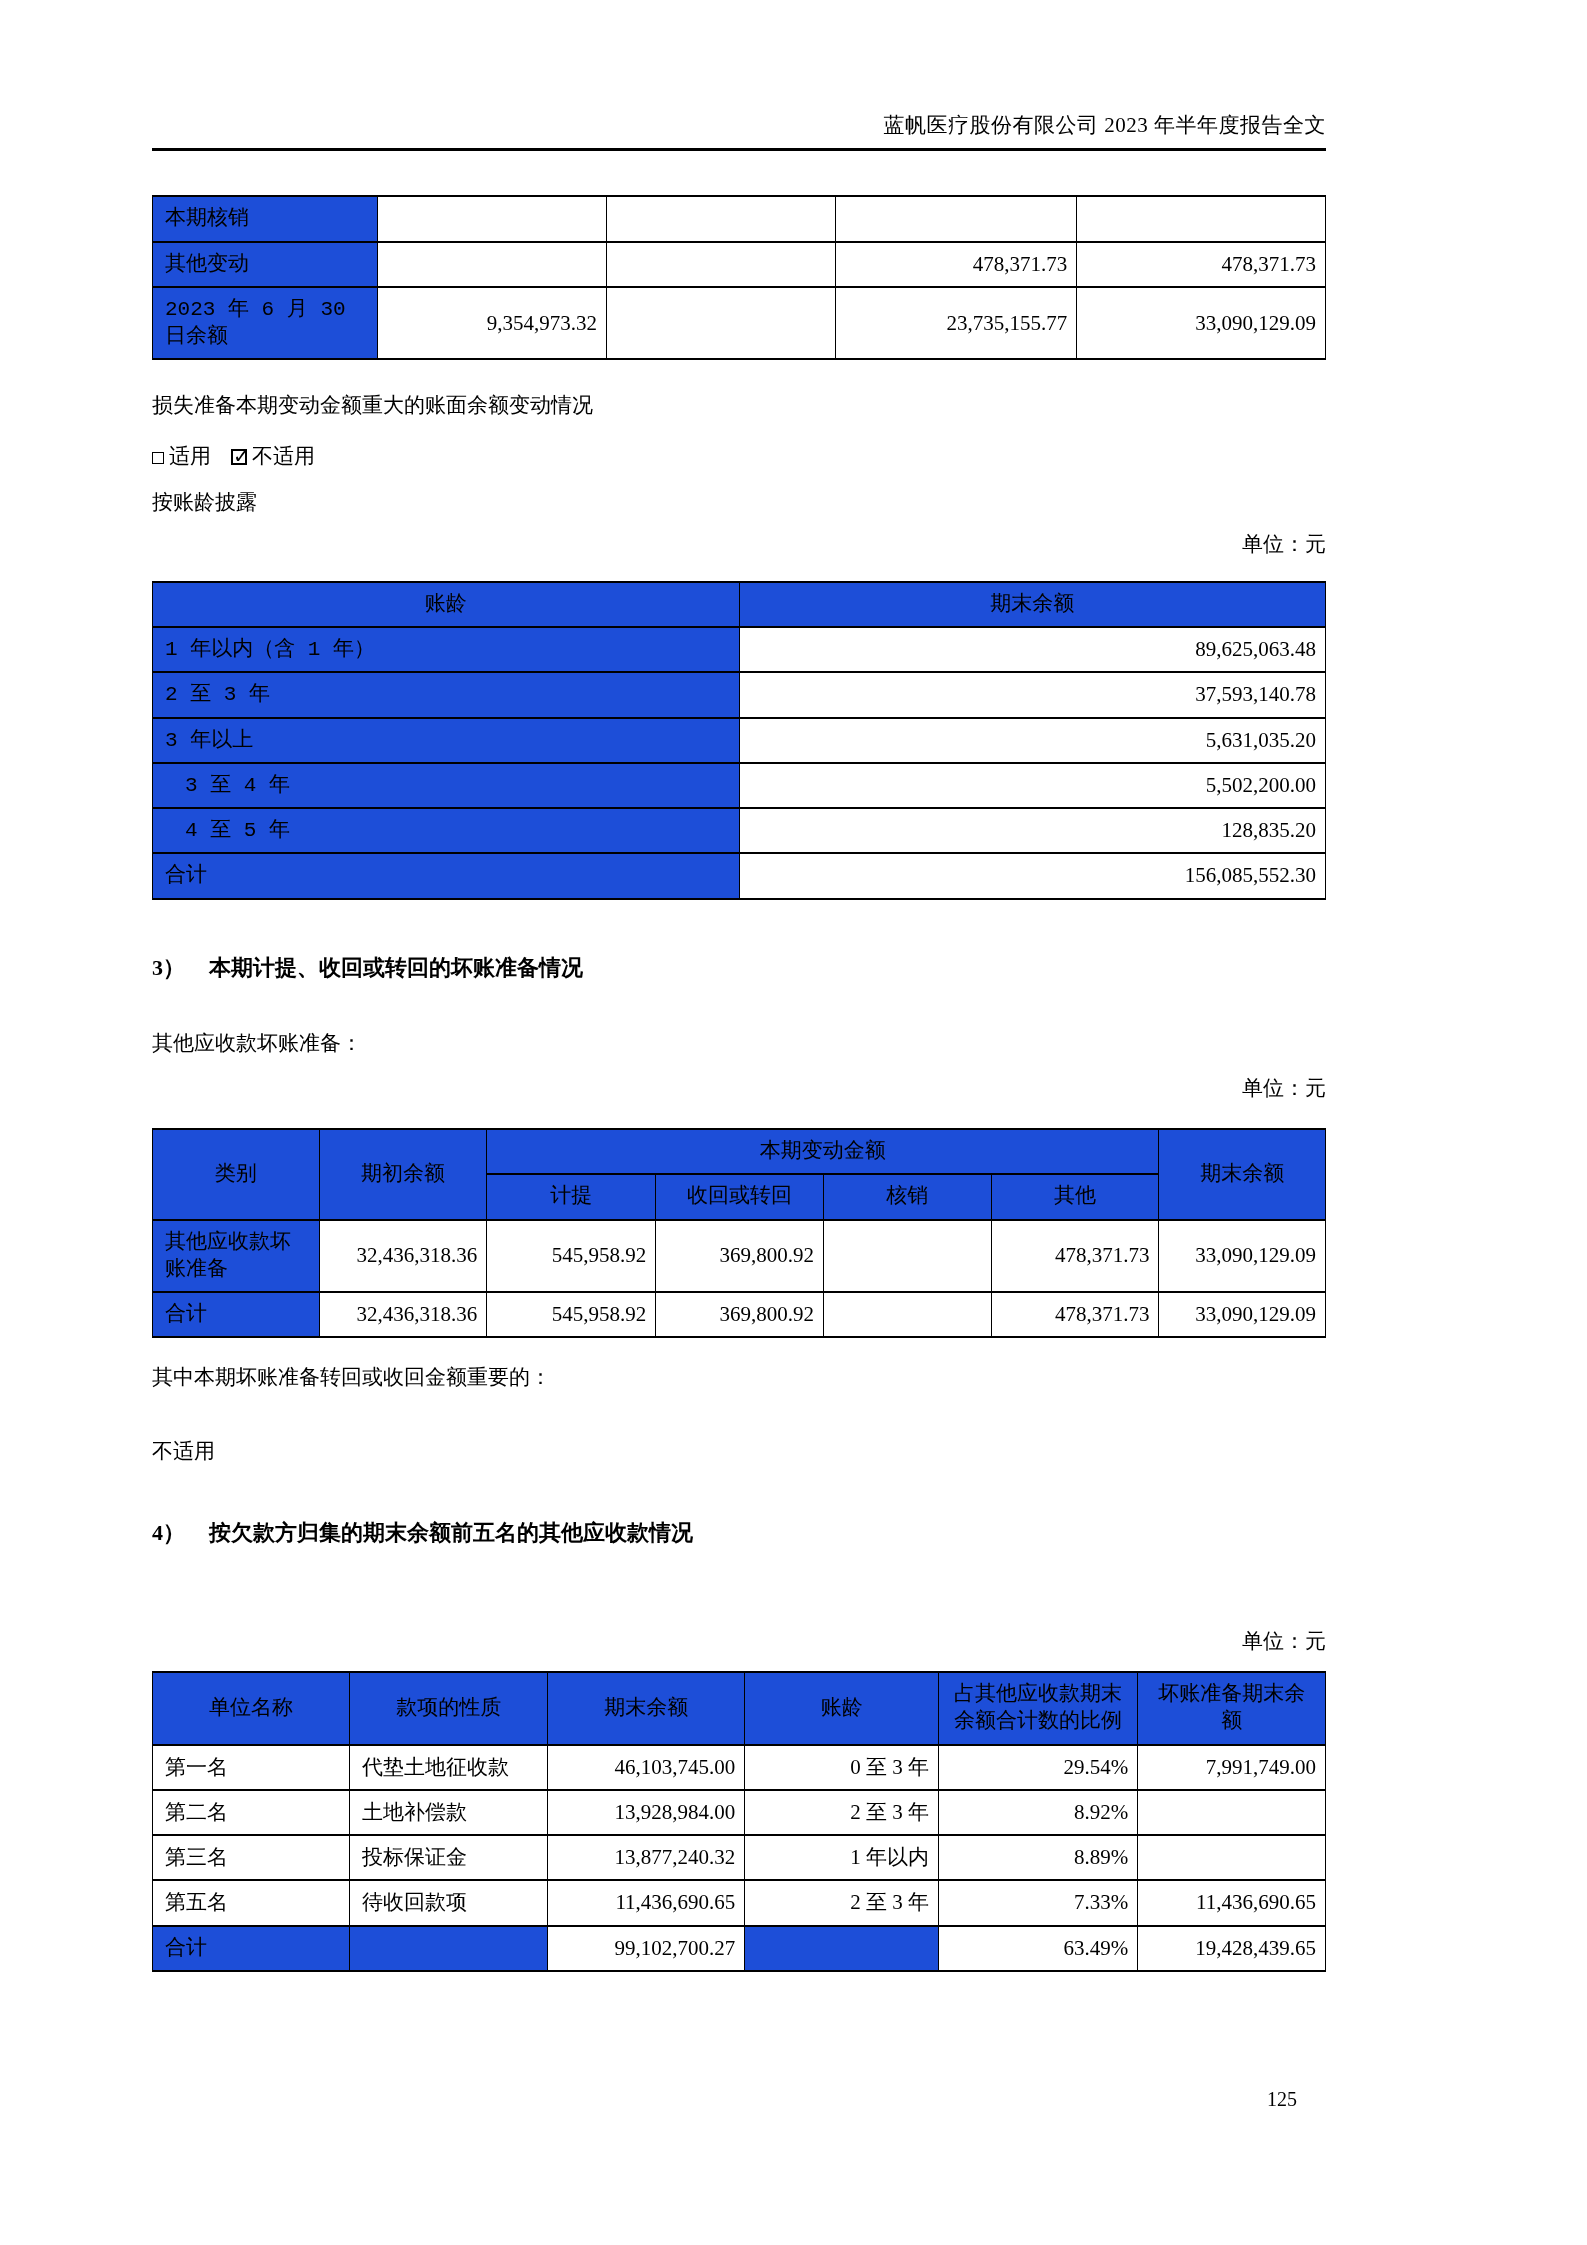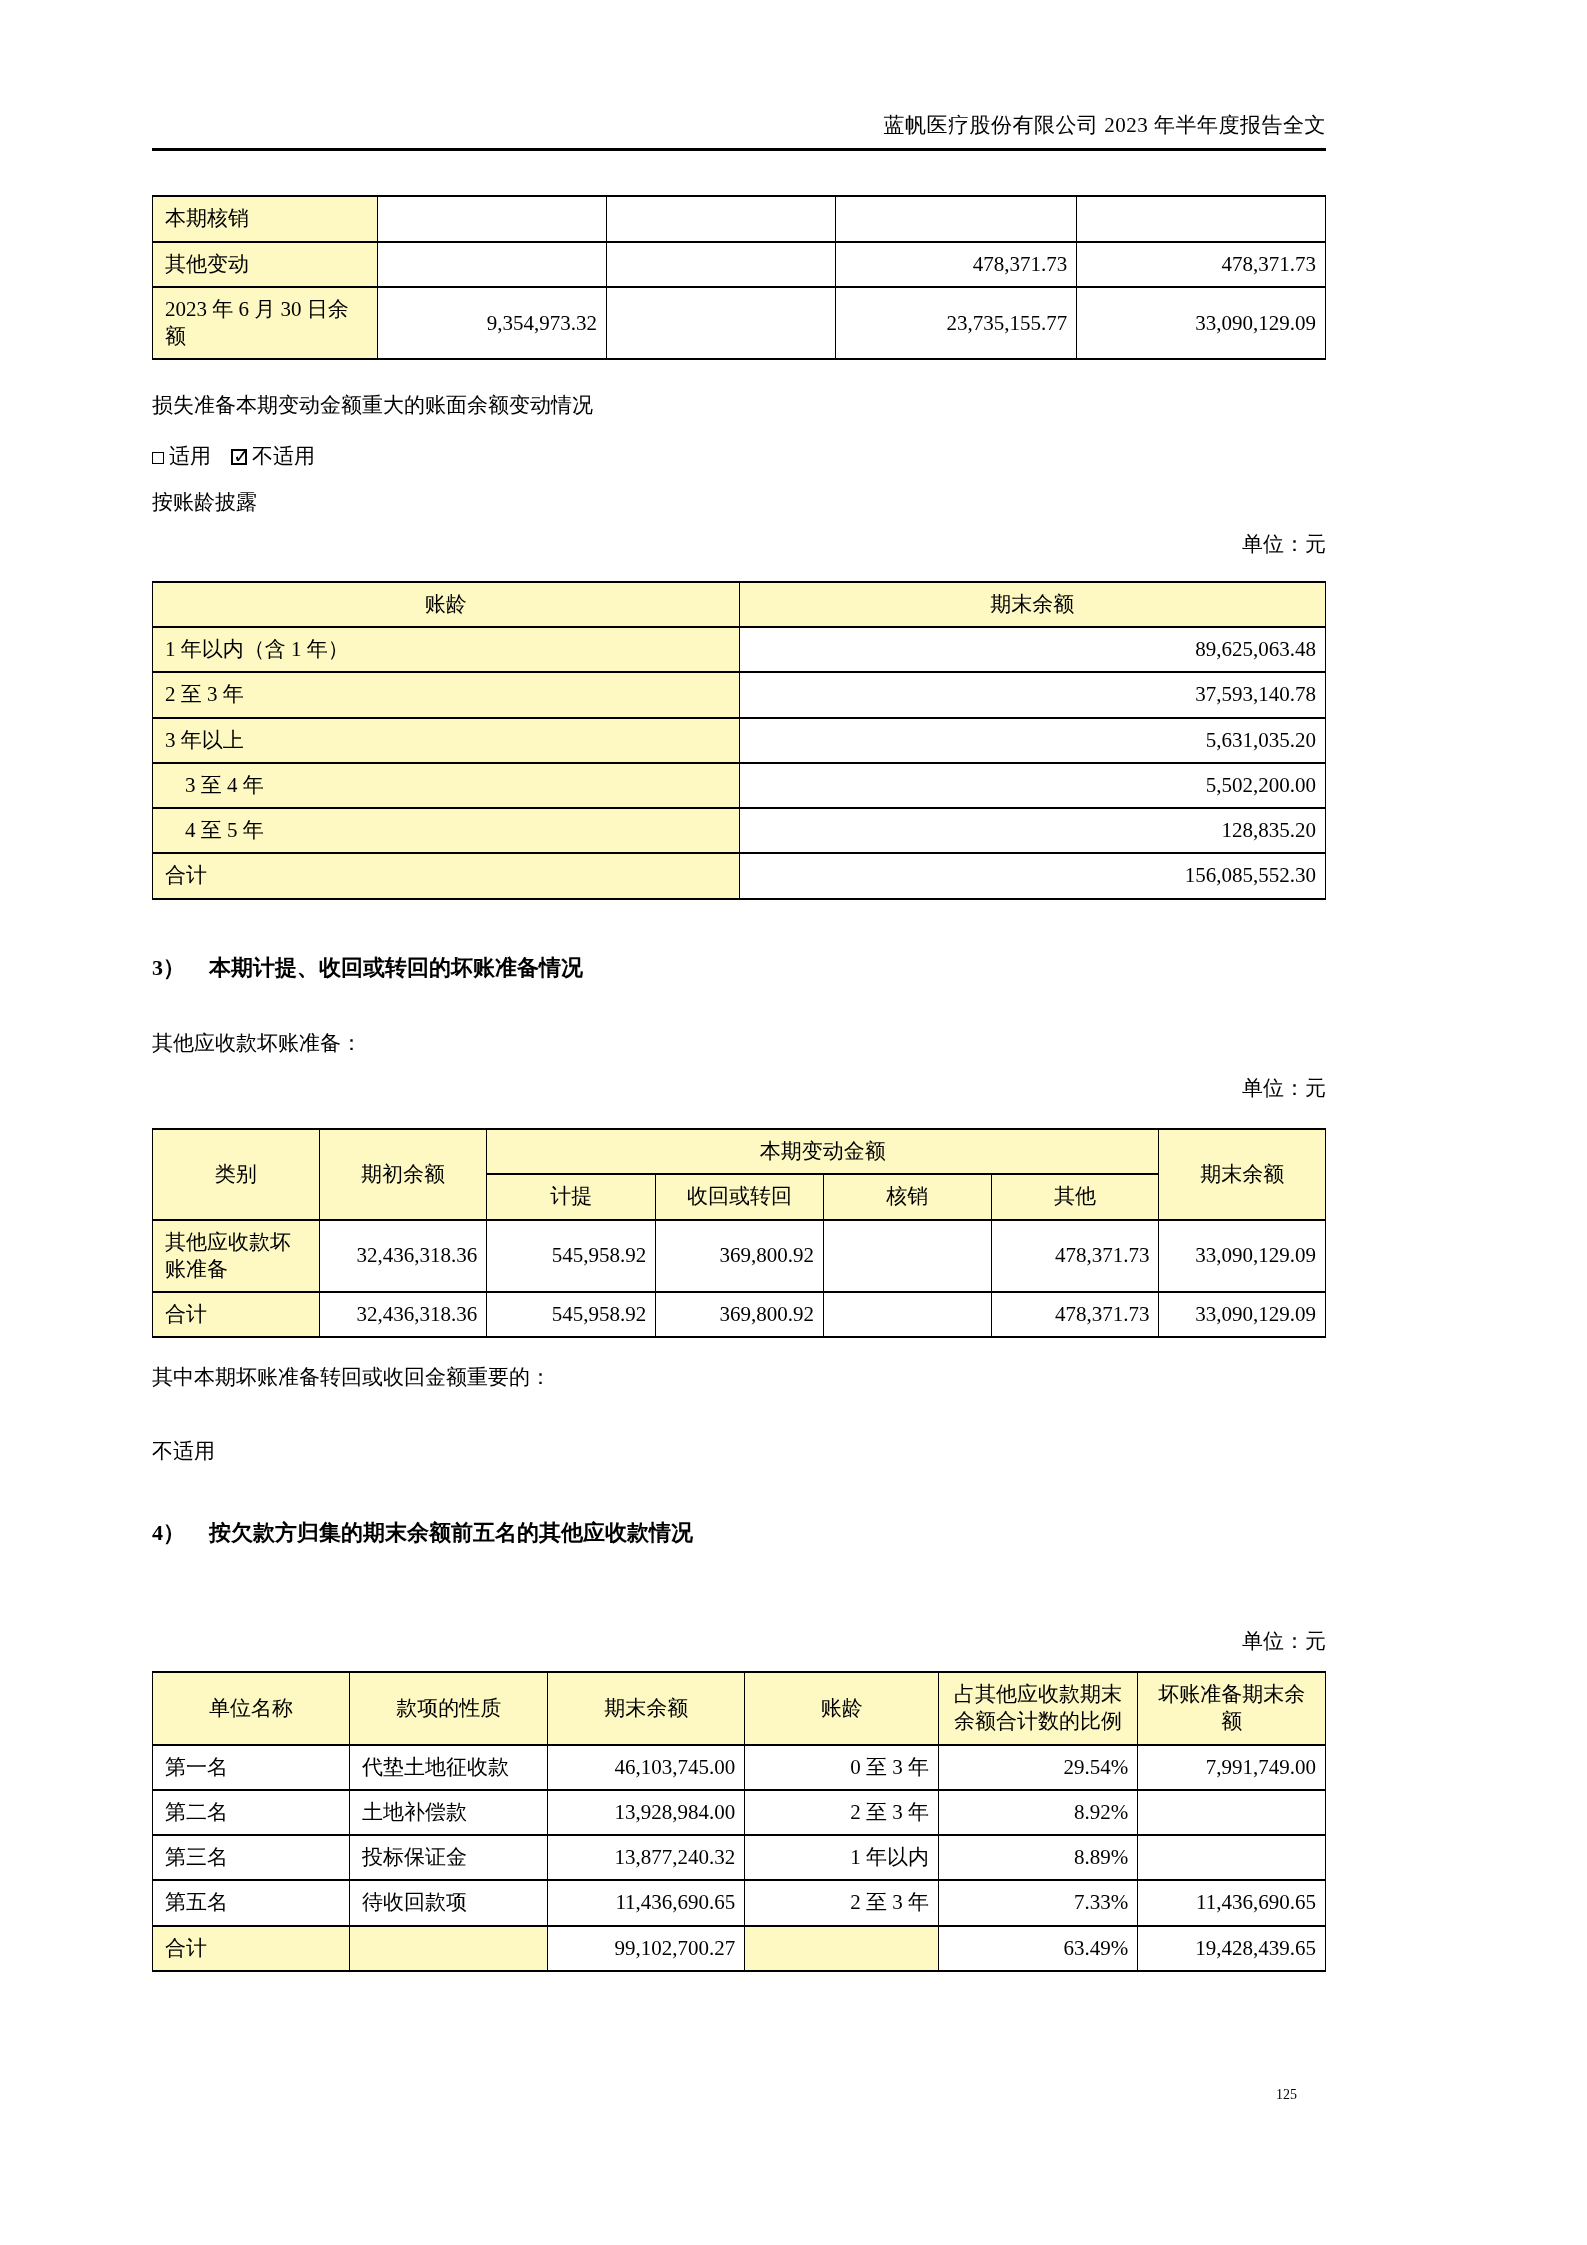--- a/index.html
+++ b/index.html
@@ -18,21 +18,21 @@
 
   table{border-collapse:collapse;width:100%;table-layout:fixed;}
   td,th{
     border:1px solid #000;
     border-top-width:2px;border-bottom-width:2px;
     padding:8px 10px;
     font-size:21px;font-weight:normal;
     vertical-align:middle;
     word-break:break-all;
   }
-  .gray{background:#fef9c3;}
+  .gray{background:#1d4ed8;font-family:Liberation Mono, monospace;}
   .lbl{text-align:left;padding-left:12px;}
   .num{text-align:right;padding-right:9px;}
   .ctr{text-align:center;}
   .ind{padding-left:32px;}
 
   .t1{margin-top:44px;}
   .t2{margin-top:22px;}
   .t3{margin-top:26px;}
   .t4{margin-top:16px;}
 
@@ -55,21 +55,21 @@
   .cb{display:inline-block;box-sizing:border-box;position:relative;
       border:2px solid #000;background:#fff;vertical-align:-1px;}
   .cb-empty{width:12px;height:12px;border-width:1.5px;margin-right:5px;}
   .cb-checked{width:16px;height:16px;margin:0 5px 0 20px;vertical-align:-2px;}
   .cb-checked::after{
     content:"\2713";
     position:absolute;left:0px;top:-8px;
     font-size:20px;font-family:"DejaVu Sans","Liberation Sans",sans-serif;
   }
 
-  .pageno{position:absolute;top:2086px;right:150px;font-size:14px;}
+  .pageno{position:absolute;top:2086px;right:150px;font-size:20px;}
 </style>
 </head>
 <body>
 
 <div class="page">
   <div class="content">
 
     <div class="hdr-line">蓝帆医疗股份有限公司 2023 年半年度报告全文</div>
     <hr class="rule">
 

